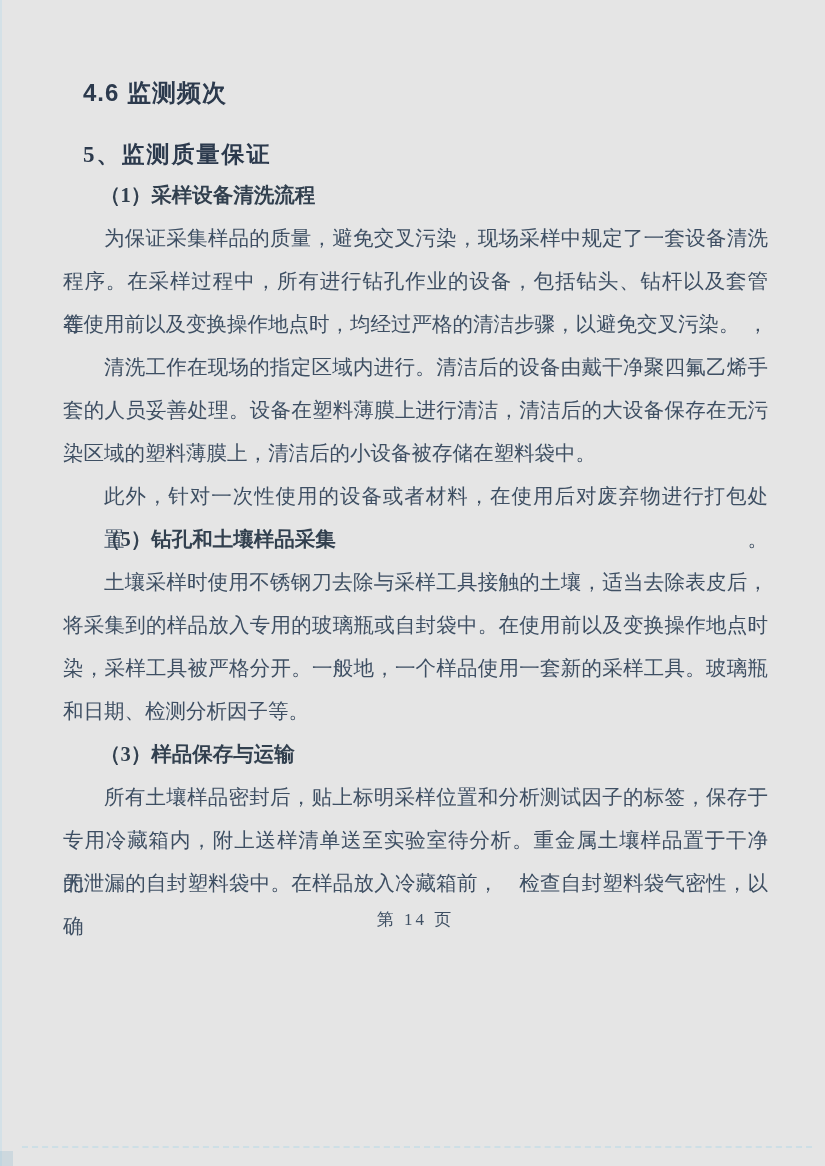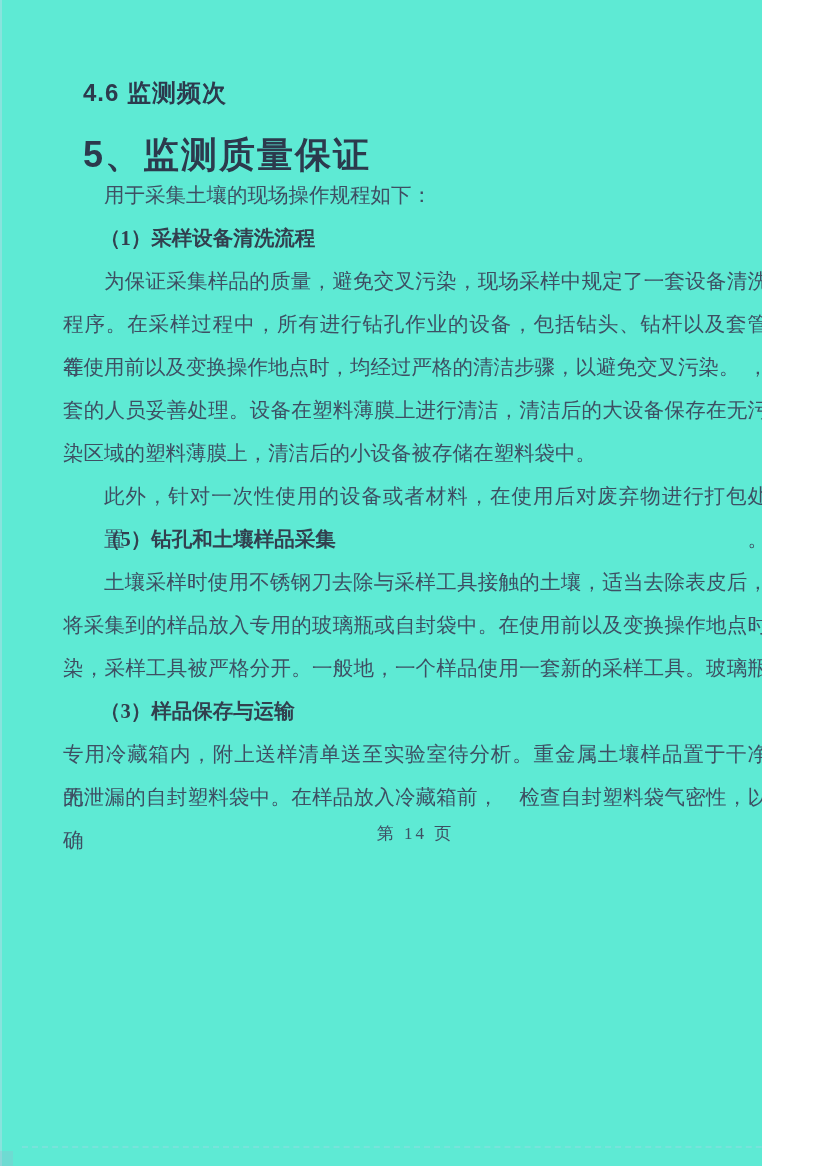--- a/index.html
+++ b/index.html
@@ -2,45 +2,45 @@
 <html lang="zh"><head>
 <meta charset="utf-8">
 <style>
   html, body { margin: 0; padding: 0; }
   body {
     background: #ffffff;
     font-family: "Liberation Serif", "DejaVu Serif", serif;
   }
   .page {
     position: relative;
-    width: 762px;
+    width: 825px;
     height: 1166px;
-    background: #5eead4;
+    background: #e5e5e5;
     overflow: hidden;
     color: #3e4f63;
   }
   .edge-tint {
     position: absolute;
     left: 0; top: 0;
     width: 2px; height: 100%;
     background: rgba(190, 220, 233, 0.45);
   }
   .content {
     position: absolute;
     left: 63px;
     top: 0;
     width: 705px;
   }
   .h1 {
     margin: 26px 0 0 20px;
-    font-size: 36px;
+    font-size: 23px;
     line-height: 38px;
     font-weight: bold;
     color: #2c3a4d;
-    font-family: Liberation Sans, sans-serif;
+    font-family: Liberation Serif, serif;
     letter-spacing: 2px;
   }
   .h2 {
     margin: 0 0 0 20px;
     font-size: 24px;
     line-height: 32px;
     font-weight: bold;
     color: #2c3a4d;
     font-family: "Liberation Sans", "DejaVu Sans", sans-serif;
     letter-spacing: 1px;
@@ -105,41 +105,43 @@
 
   <div class="content">
 
     <div class="h2 first">4.6 监测频次</div>
 
 
     <div class="h1">5、监测质量保证</div>
 
 
     <div class="lines-start">
-      <div class="line indent">用于采集土壤的现场操作规程如下：</div>
 
       <div class="line subindent bold">（1）采样设备清洗流程</div>
 
       <div class="line j indent">为保证采集样品的质量，避免交叉污染，现场采样中规定了一套设备清洗</div>
       <div class="line j">程序。在采样过程中，所有进行钻孔作业的设备，包括钻头、钻杆以及套管等，</div>
       <div class="line">在使用前以及变换操作地点时，均经过严格的清洁步骤，以避免交叉污染。</div>
 
+      <div class="line j indent">清洗工作在现场的指定区域内进行。清洁后的设备由戴干净聚四氟乙烯手</div>
       <div class="line j">套的人员妥善处理。设备在塑料薄膜上进行清洁，清洁后的大设备保存在无污</div>
       <div class="line">染区域的塑料薄膜上，清洁后的小设备被存储在塑料袋中。</div>
 
       <div class="line j indent">此外，针对一次性使用的设备或者材料，在使用后对废弃物进行打包处置。</div>
 
       <div class="line subindent bold">（5）钻孔和土壤样品采集</div>
 
       <div class="line j indent">土壤采样时使用不锈钢刀去除与采样工具接触的土壤，适当去除表皮后，</div>
       <div class="line j">将采集到的样品放入专用的玻璃瓶或自封袋中。在使用前以及变换操作地点时</div>
       <div class="line j">染，采样工具被严格分开。一般地，一个样品使用一套新的采样工具。玻璃瓶</div>
+      <div class="line">和日期、检测分析因子等。</div>
 
       <div class="line subindent bold">（3）样品保存与运输</div>
 
+      <div class="line j indent">所有土壤样品密封后，贴上标明采样位置和分析测试因子的标签，保存于</div>
       <div class="line j">专用冷藏箱内，附上送样清单送至实验室待分析。重金属土壤样品置于干净的、</div>
       <div class="line j">无泄漏的自封塑料袋中。在样品放入冷藏箱前，　检查自封塑料袋气密性，以确</div>
     </div>
 
     <div class="footer">第 14 页</div>
   </div>
 
   <div class="artifact-dash"></div>
   <div class="artifact-corner"></div>
 </div>

